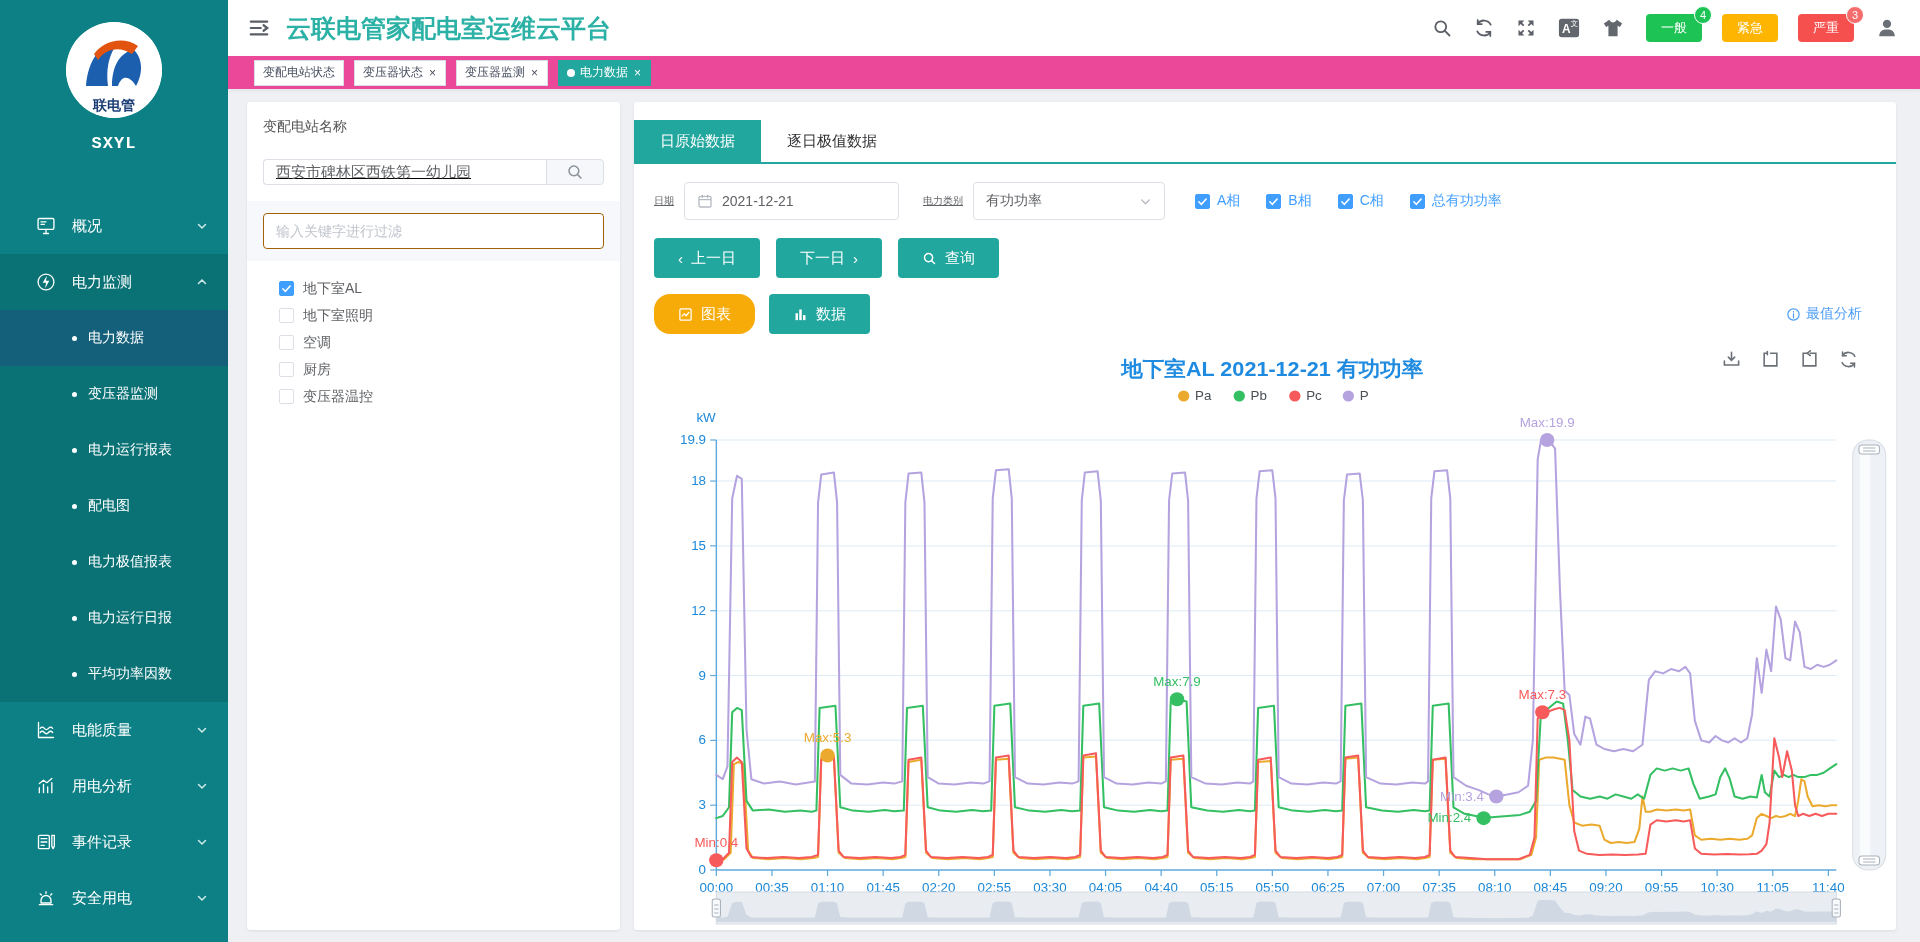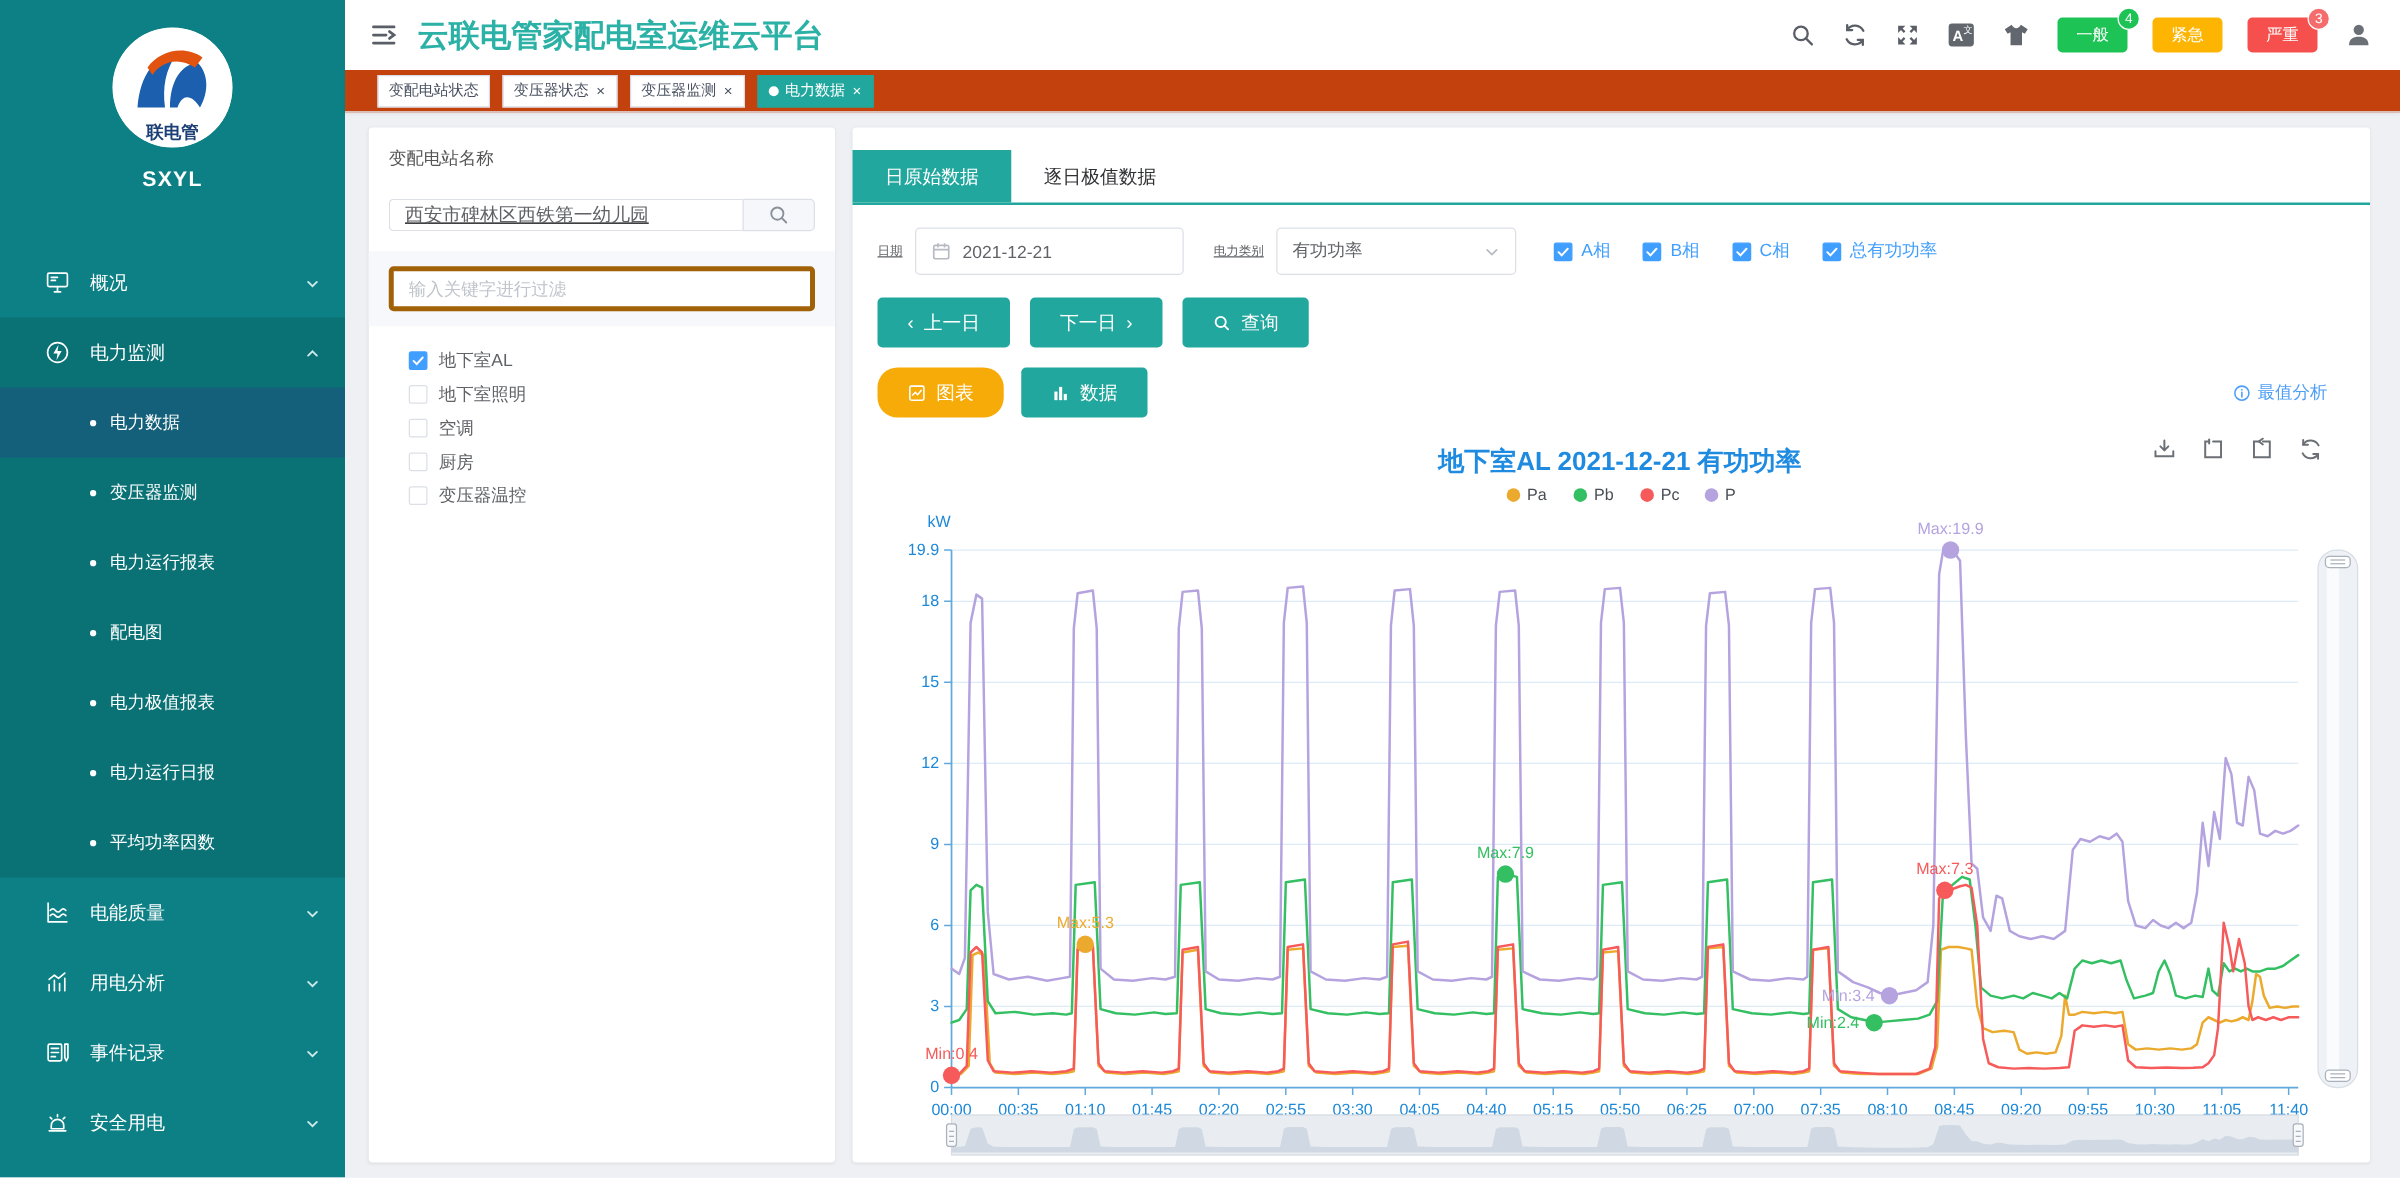--- a/index.html
+++ b/index.html
@@ -1,21 +1,21 @@
 <!DOCTYPE html>
 <html><head>
 <meta charset="utf-8">
 <style>
   * { margin:0; padding:0; box-sizing:border-box; }
   html,body { width:1920px; height:942px; overflow:hidden;
     font-family:"Liberation Sans","DejaVu Sans",sans-serif; background:#eef0f4; }
   .app { display:flex; width:100%; height:100%; }
 
   
-  .sidebar { width:276px; height:100%; background:#0C8085; flex:none; color:#fff; }
+  .sidebar { width:228px; height:100%; background:#0C8085; flex:none; color:#fff;font-family:Liberation Mono, monospace; }
   .logo-wrap { height:176px; text-align:center; }
   .logo-circle { width:96px; height:96px; border-radius:50%; background:#fff; margin:22px auto 0; overflow:hidden; }
   .org { margin-top:16px; font-size:17px; font-weight:bold; letter-spacing:1px; color:#fff; }
   .menu-item { height:56px; display:flex; align-items:center; padding:0 20px 0 36px; font-size:15px; cursor:pointer; }
   .menu-item .mi-icon { width:20px; height:20px; margin-right:16px; flex:none; }
   .menu-item .mi-label { flex:1; }
   .menu-item .chev { width:12px; height:12px; }
   .menu-section.expanded { background:#0A7175; }
   .sub-item { height:56px; display:flex; align-items:center; padding-left:72px; font-size:14px; cursor:pointer; }
   .sub-item .dot { width:5px; height:5px; border-radius:50%; background:#fff; margin-right:11px; }
@@ -26,41 +26,41 @@
   .topbar { height:56px; background:#fff; display:flex; align-items:center; flex:none; }
   .hamburger { margin-left:20px; cursor:pointer; display:flex; }
   .app-title { margin-left:16px; font-size:25px; font-weight:bold; color:#2BB1A5; }
   .top-right { margin-left:auto; display:flex; align-items:center; gap:22px; margin-right:22px; }
   .tb-icon { display:flex; cursor:pointer; }
   .alarm-btn { position:relative; height:28px; border:none; border-radius:4px; color:#fff;
     font-size:13px; padding:0 15px; cursor:pointer; font-family:inherit; }
   .alarm-badge { position:absolute; top:-8px; right:-10px; min-width:18px; height:18px; border-radius:9px;
     color:#fff; font-size:11px; line-height:16px; text-align:center; padding:0 4px; border:1px solid #fff; }
 
-  .tagsbar { height:34px; background:#c2410c; border-bottom:1px solid #e4e7ed; display:flex; align-items:center;
+  .tagsbar { height:34px; background:#ec4899; border-bottom:1px solid #e4e7ed; display:flex; align-items:center;
     padding-left:26px; gap:10px; flex:none; box-shadow:0 1px 3px rgba(0,0,0,.06); }
   .tag { height:26px; display:flex; align-items:center; gap:5px; border:1px solid #d8dce5; background:#fff;
     color:#495060; font-size:12px; padding:0 8px; cursor:pointer; }
   .tag.active { background:#21A79D; border-color:#21A79D; color:#fff; }
   .tag .tdot { width:8px; height:8px; border-radius:50%; background:#fff; }
   .tag .tclose { font-size:12px; line-height:1; padding:0 1px; }
 
   .content { flex:1; display:flex; padding:12px 24px 0 19px; gap:14px; min-height:0; }
   .card { background:#fff; border-radius:3px; box-shadow:0 1px 3px rgba(0,0,0,.08); height:828px; }
 
   
   .filter-card { width:373px; flex:none; padding:16px; }
   .f-label { font-size:14px; color:#555; }
   .input-group { display:flex; margin-top:23px; height:26px;text-decoration:underline; }
   .input-group input { flex:1; min-width:0; border:1px solid #dcdfe6; border-right:none; border-radius:4px 0 0 4px;
     padding:0 12px; font-size:15px; color:#606266; font-family:inherit; }
   .input-group .append { width:58px; border:1px solid #dcdfe6; border-radius:0 4px 4px 0; background:#f5f7fa;
     display:flex; align-items:center; justify-content:center; cursor:pointer; }
   .filter-band { margin:16px -16px 0; padding:12px 16px; background:#f6f8fb; }
-  .filter-band input { width:100%; height:36px; border:4px solid #a16207; border-radius:4px; padding:0 12px;
+  .filter-band input { width:100%; height:36px; border:1px solid #a16207; border-radius:4px; padding:0 12px;
     font-size:14px; color:#be185d; background:#fff; font-family:inherit; }
   .filter-band input::placeholder { color:#c0c4cc; }
   .tree { margin-top:14px; }
   .tree-row { display:flex; align-items:center; height:27px; padding-left:16px; cursor:pointer; }
   .cbox { width:15px; height:15px; border:1px solid #dcdfe6; border-radius:2px; background:#fff; flex:none;
     display:flex; align-items:center; justify-content:center; }
   .cbox.checked { background:#409EFF; border-color:#409EFF; }
   .tree-row .t-label { margin-left:9px; font-size:14px; color:#606266; }
 
   

